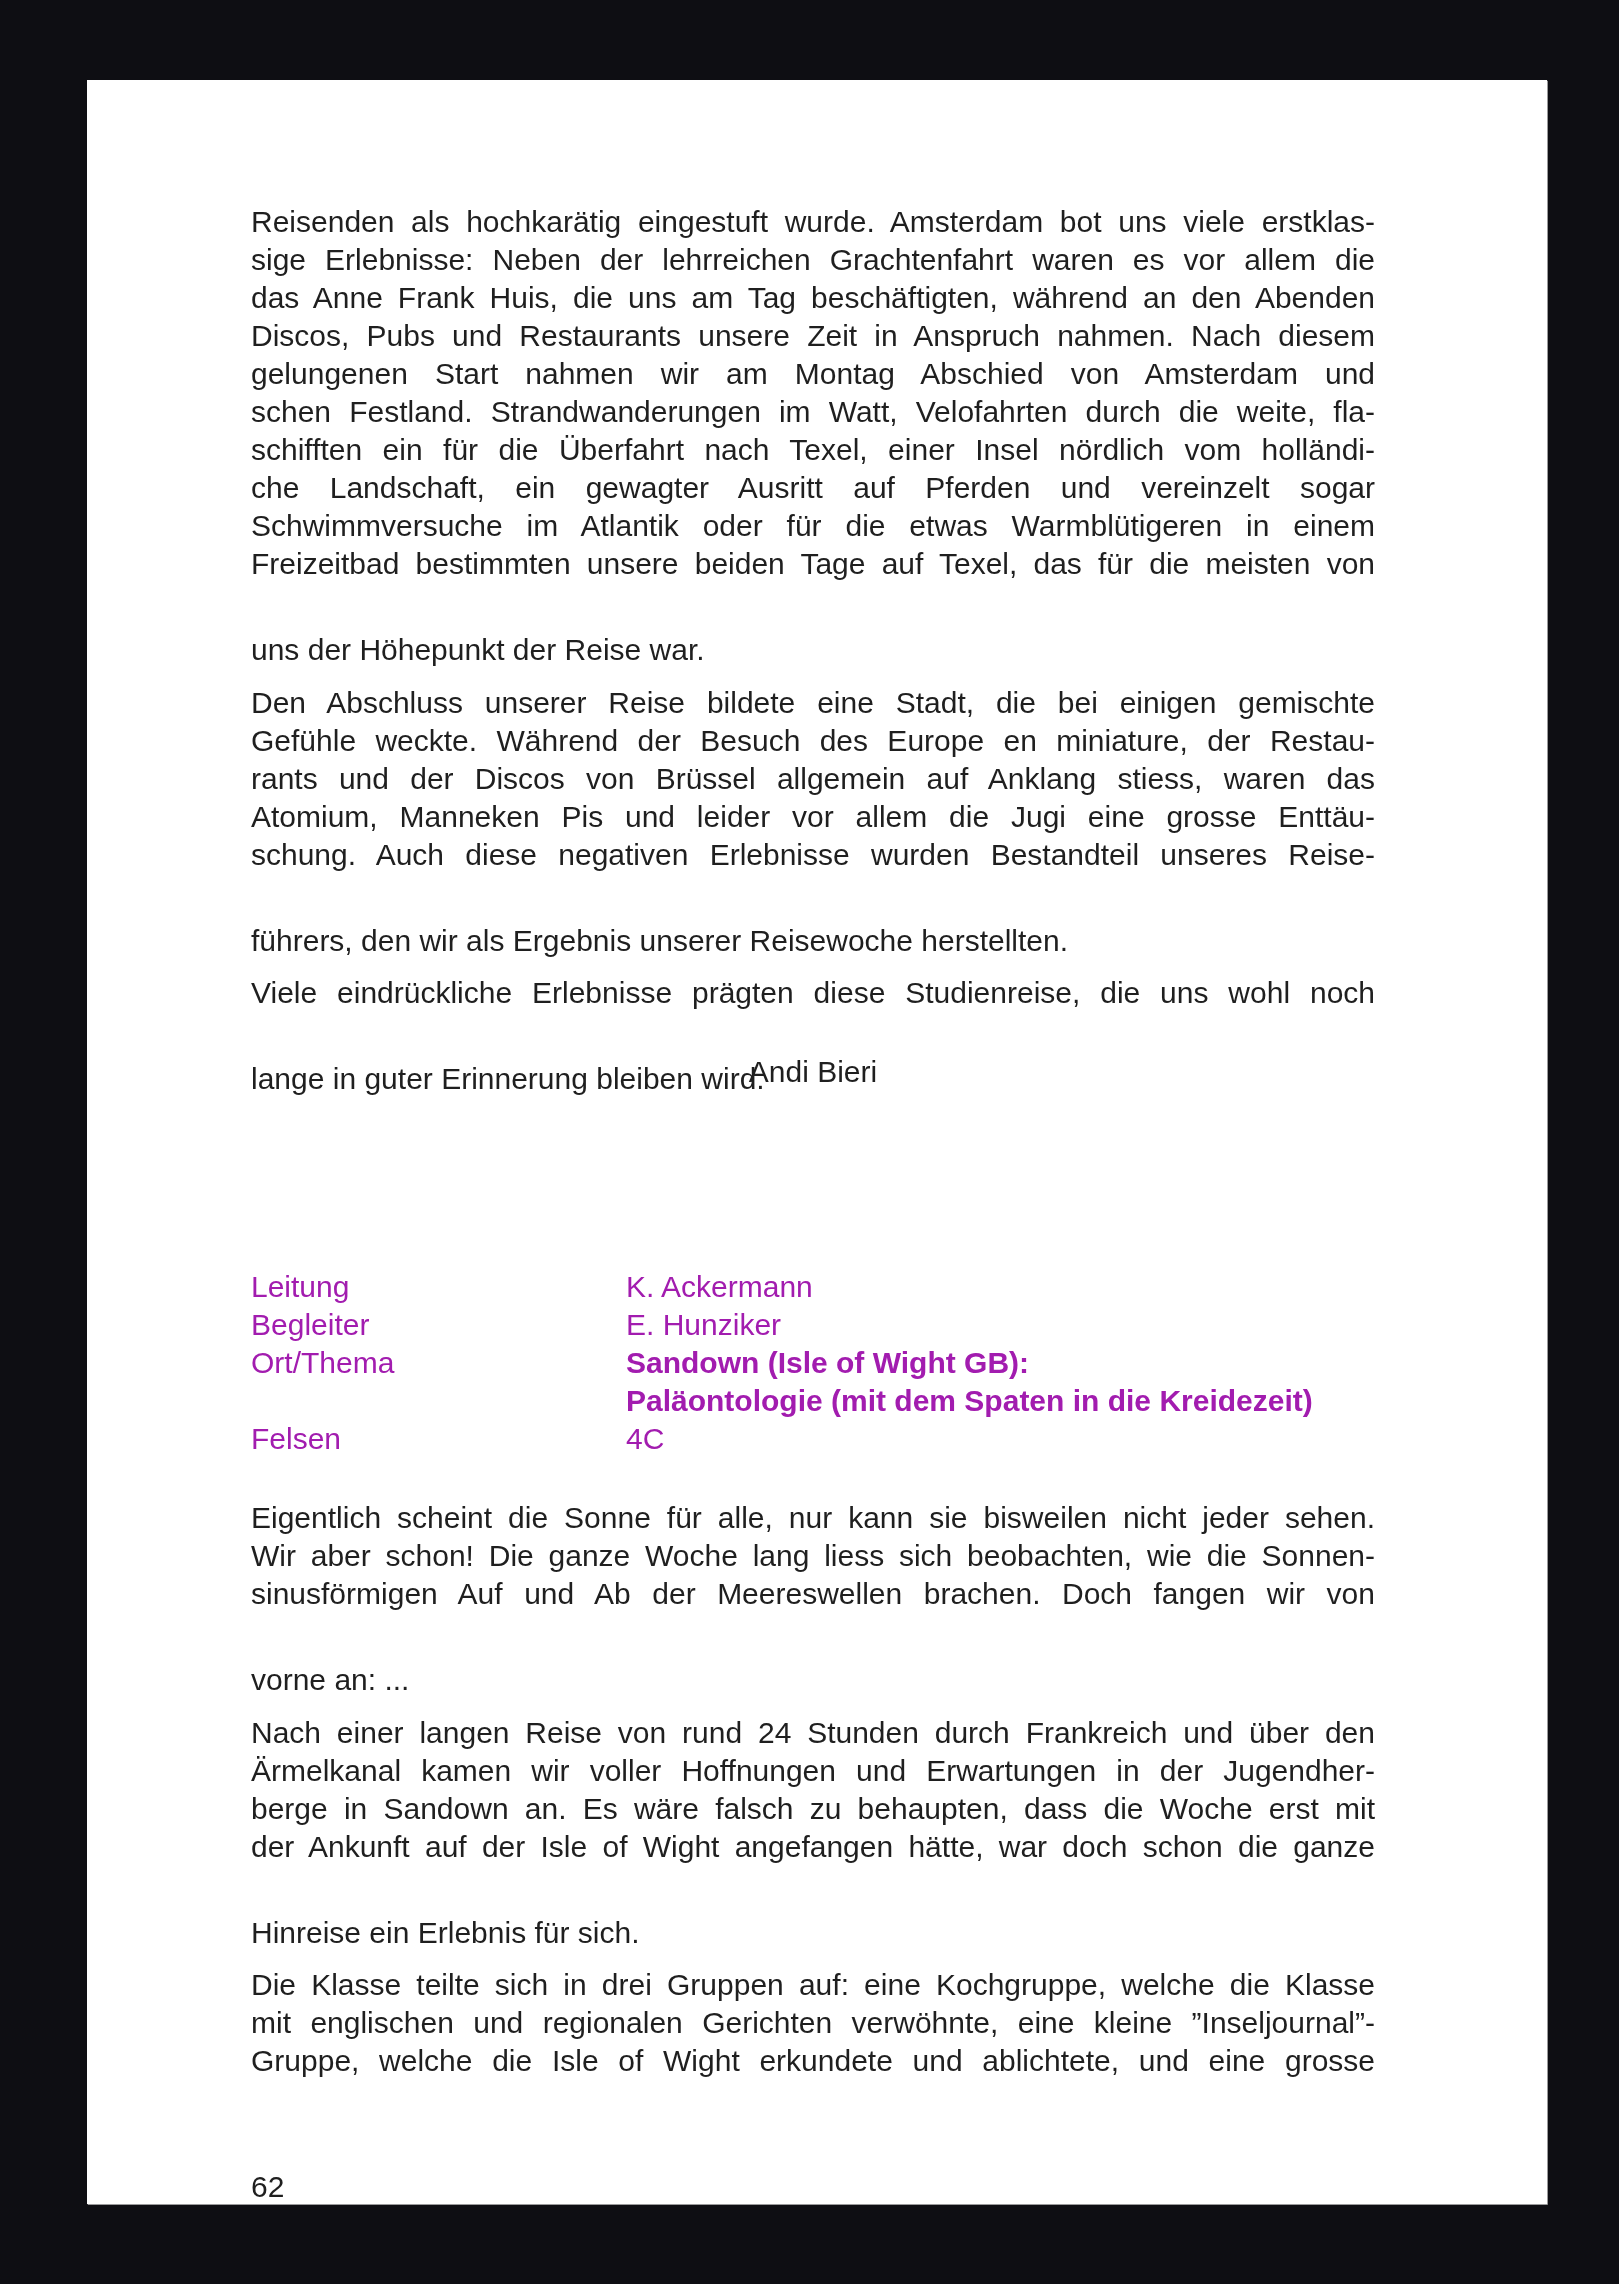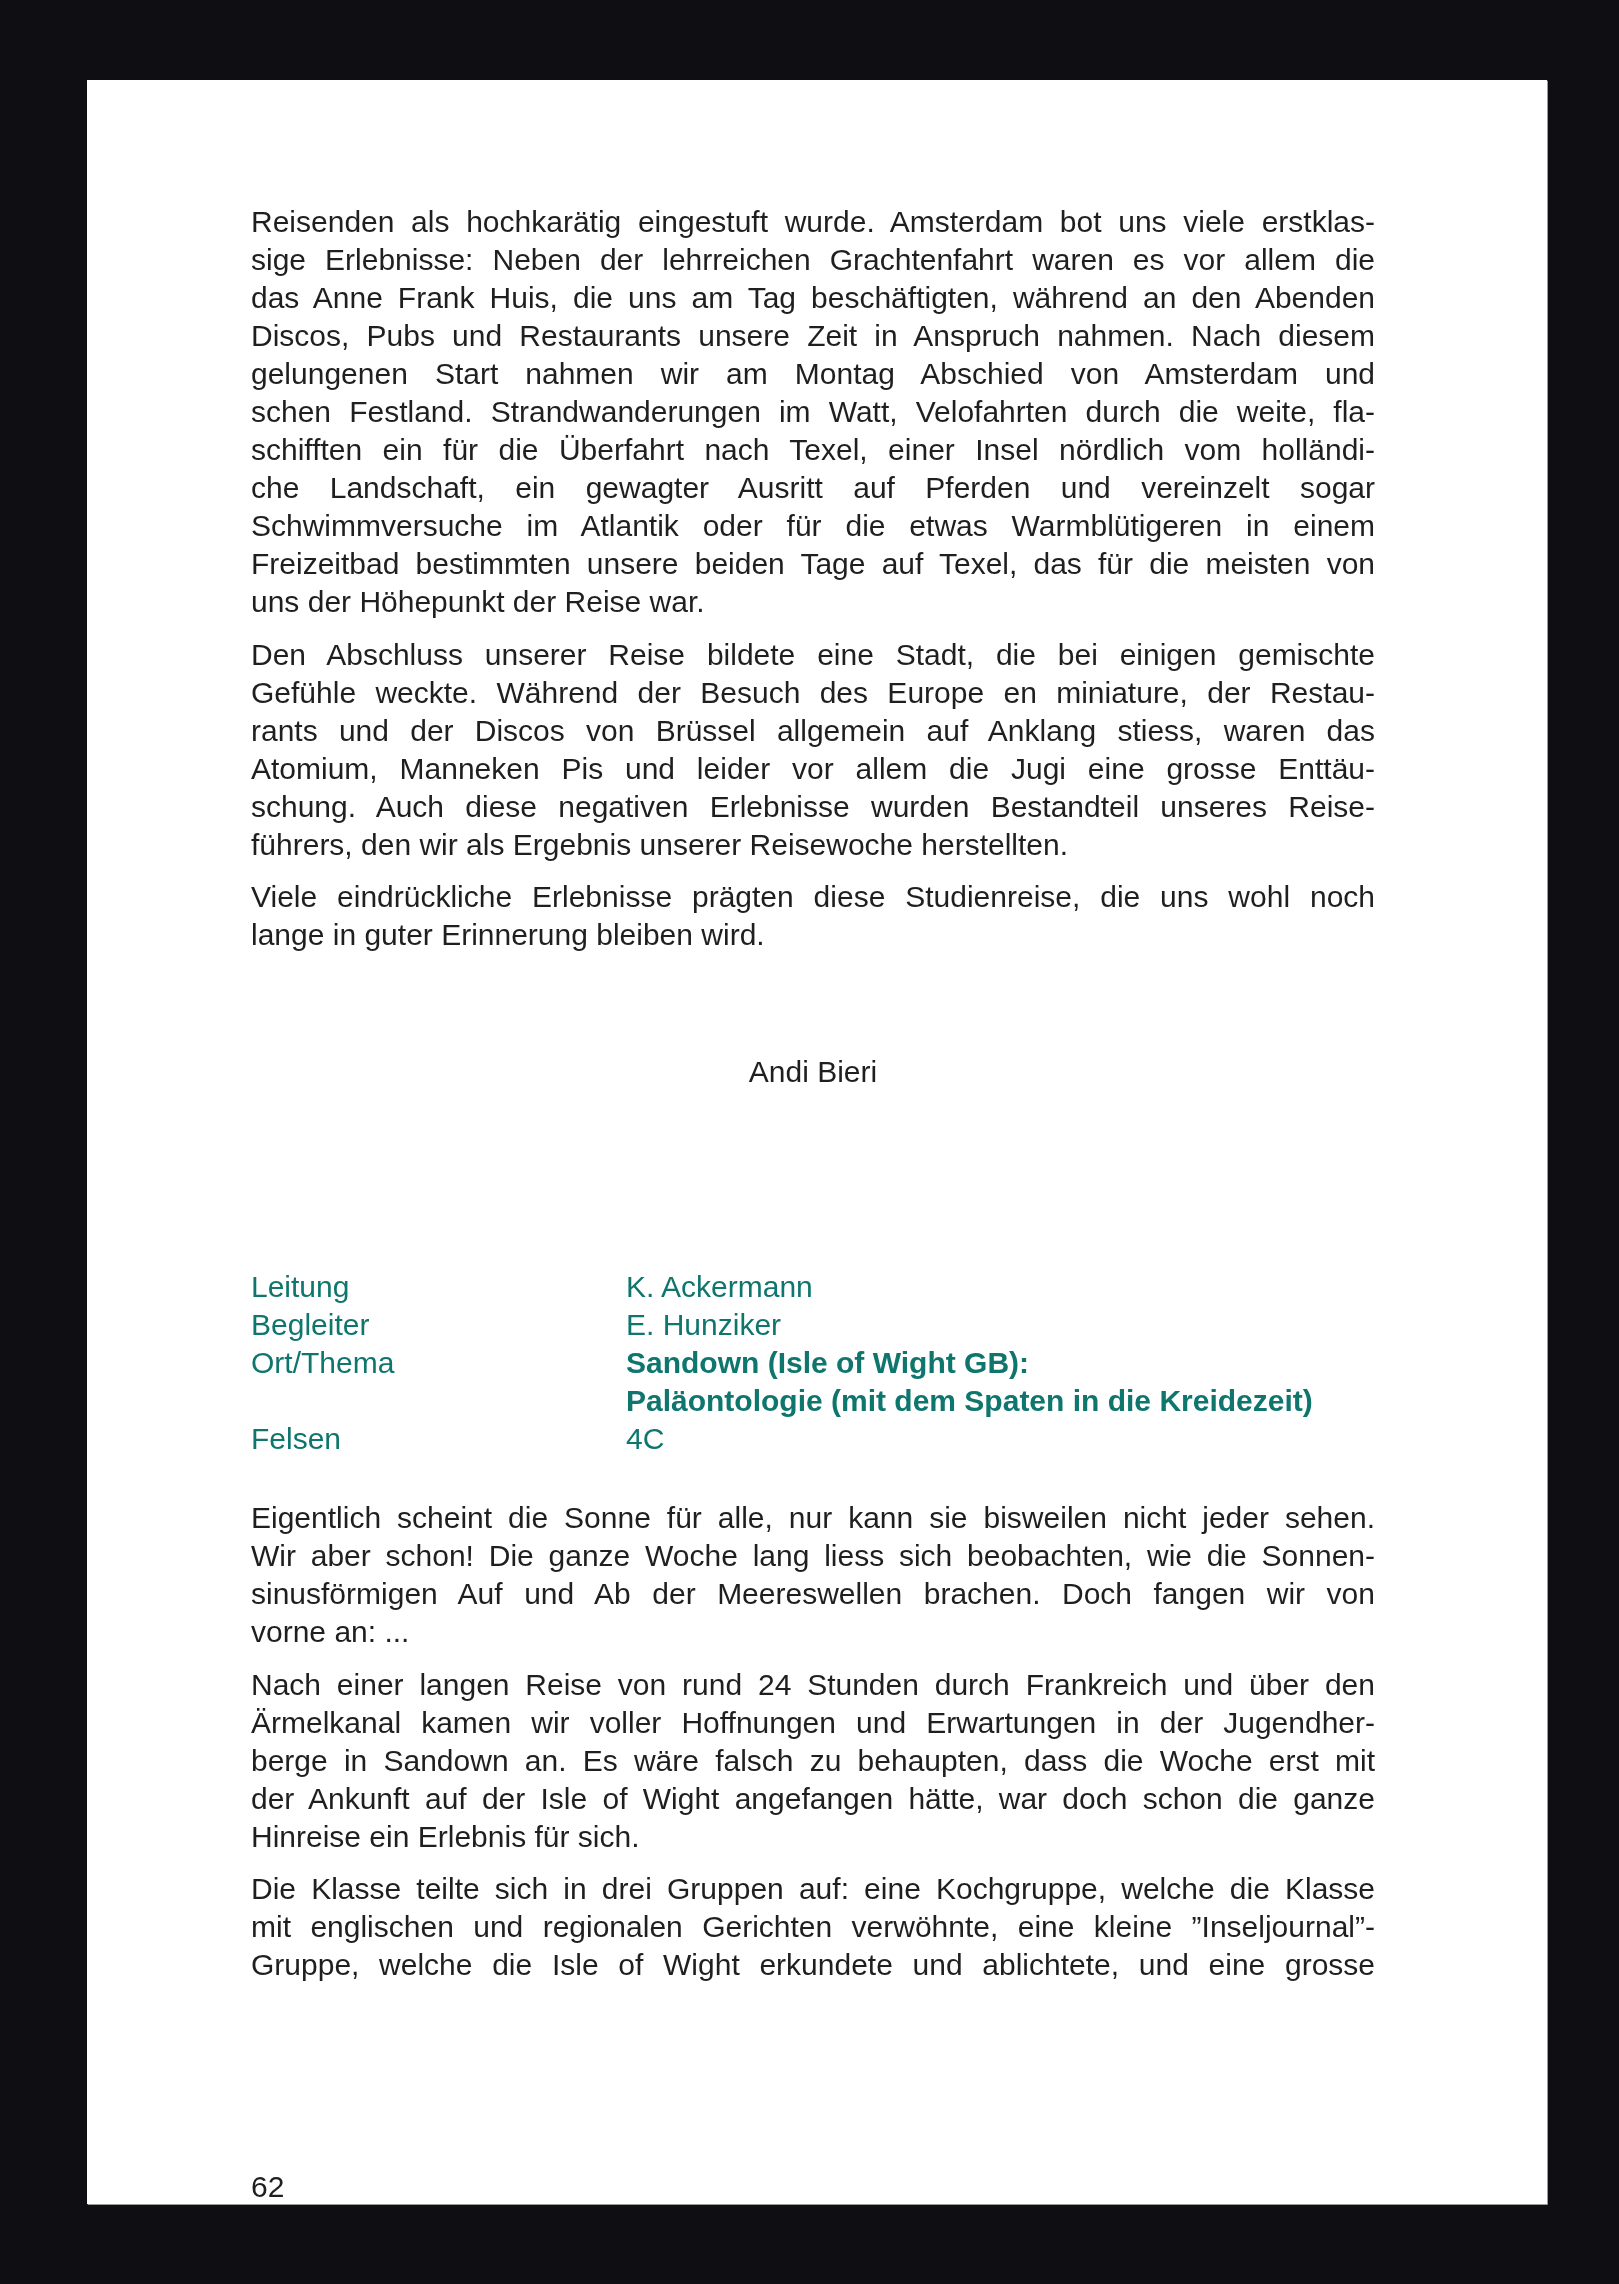--- a/index.html
+++ b/index.html
@@ -24,35 +24,35 @@
     font-size: 30px;
   }
   .line {
     display: block;
     height: 38px;
     line-height: 38px;
     white-space: nowrap;
     text-align: justify;
     text-align-last: justify;
   }
-  .line.last { text-align-last: left; }
+  .line.last { text-align-last: left; margin-top: 48px; }
   .para { margin-bottom: 14.6px; }
   .signature {
     position: absolute;
     left: 164px; width: 1124px;
     top: 973px; 
     text-align: center;
     font-size: 30px; color: #1f1f1f;
     line-height: 38px;
   }
   .info {
     position: absolute;
     left: 164px; top: 1188px; 
     width: 1134px;
-    font-size: 30px; color: #0f766e;
+    font-size: 30px; color: #a21caf;
   }
   .info-row { display: flex; height: 38px; line-height: 38px; }
   .info-label { width: 375px; }
   .info-value.bold { font-weight: bold; }
   .page-number {
     position: absolute;
     left: 164px; top: 2090px; 
     font-size: 30px; color: #1f1f1f;
   }
 </style>

